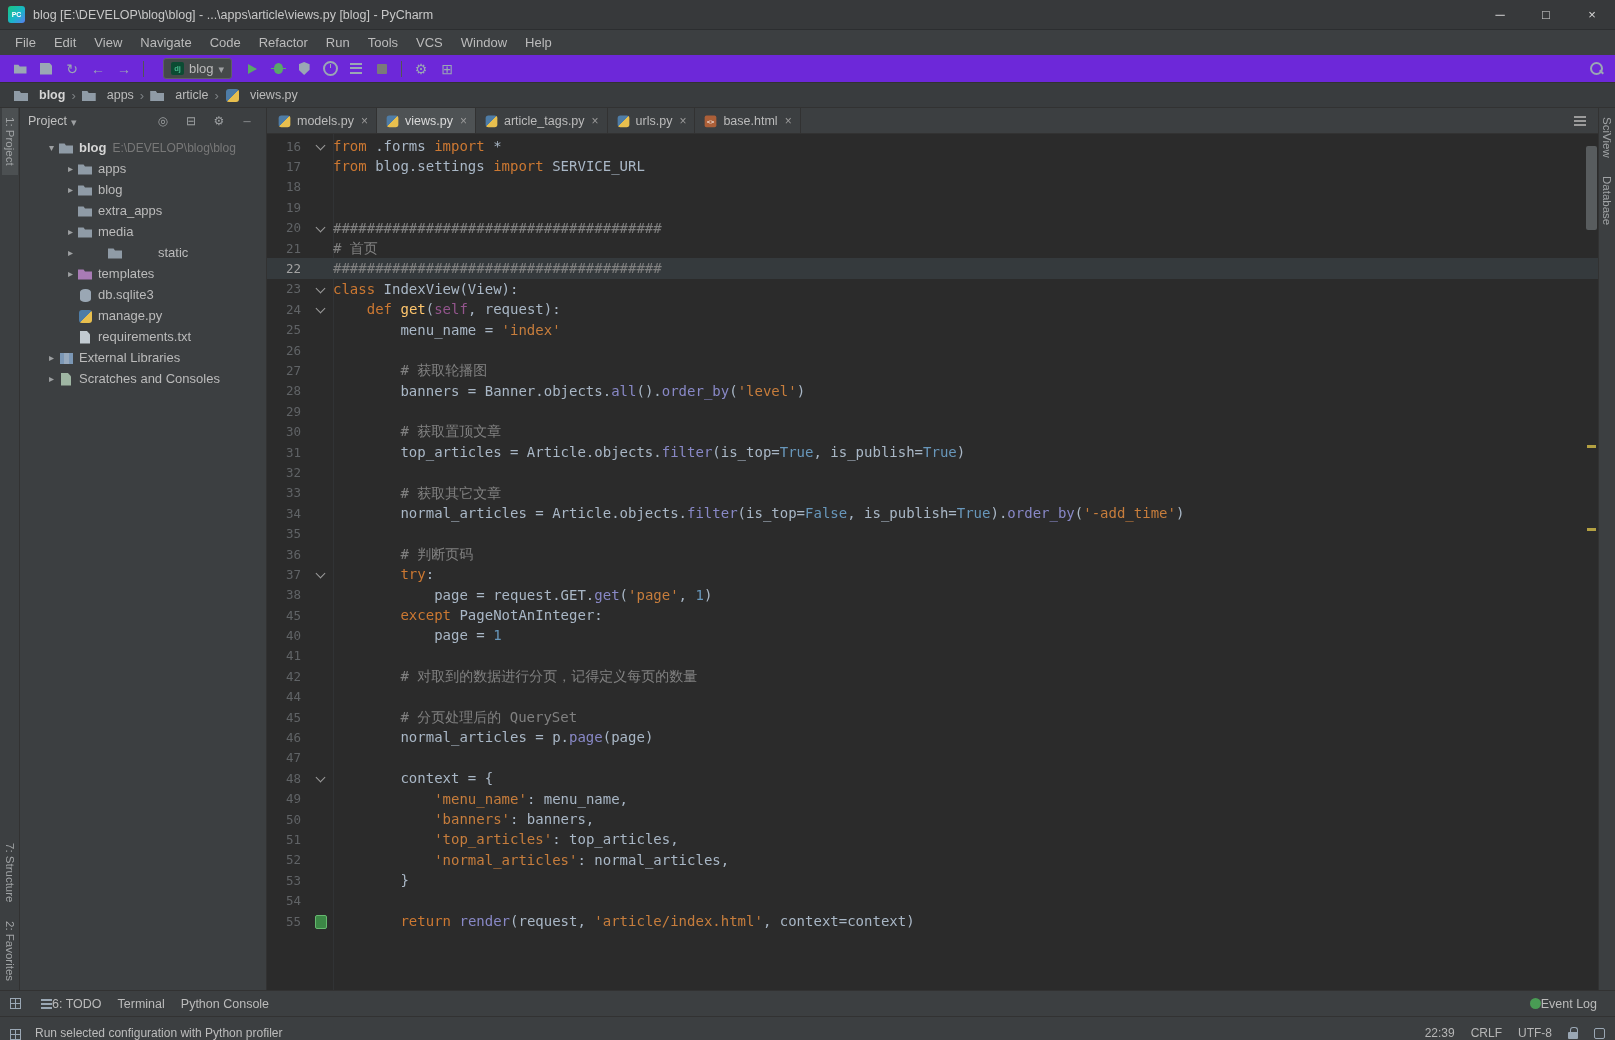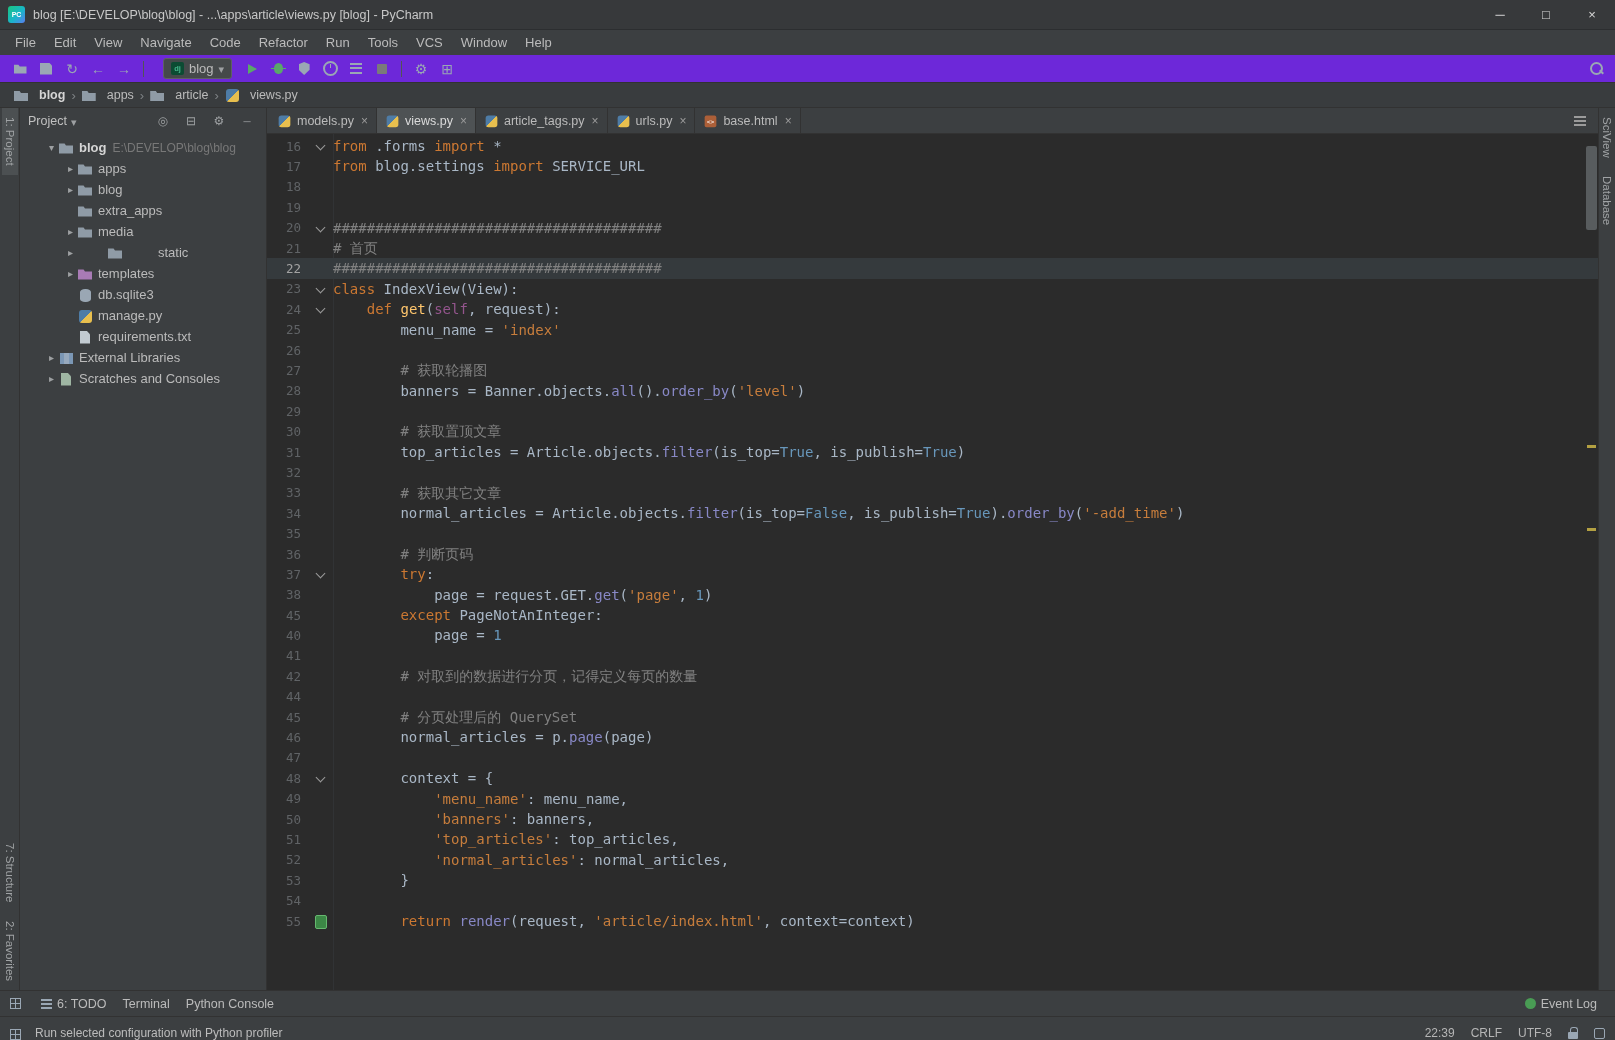--- a/index.html
+++ b/index.html
@@ -116,21 +116,21 @@
   .s-pl{color:var(--fg,#a9b7c6);}
   .scrollstripe{position:absolute;right:0;top:0;width:14px;height:100%;}
   .thumb{position:absolute;right:1px;top:12px;width:11px;height:84px;background:#585c5e;border-radius:2px;}
   .stripe-mark{position:absolute;right:2px;width:9px;height:3px;background:#b3a042;}
 
   
   .bottombar{height:26px;background:#3c3f41;border-top:1px solid #323232;display:flex;align-items:center;padding:0 10px;flex:none;gap:6px;}
   .bb-grid{width:11px;height:11px;border:1px solid #9aa7b4;position:relative;flex:none;margin-right:6px;}
   .bb-grid::before{content:"";position:absolute;left:0;right:0;top:4px;height:1px;background:#9aa7b4;}
   .bb-grid::after{content:"";position:absolute;top:0;bottom:0;left:4px;width:1px;background:#9aa7b4;}
-  .bb-item{display:flex;align-items:center;gap:5px;padding:2px 8px;color:#bbbbbb;font-size:12.5px;}
+  .bb-item{display:flex;align-items:center;padding:2px 8px;color:#bbbbbb;font-size:12.5px;}
   .bb-right{margin-left:auto;display:flex;align-items:center;}
   .bi{display:inline-block;flex:none;}
   .bi-todo{width:11px;height:10px;background:repeating-linear-gradient(#9aa7b4 0 2px,transparent 2px 4px);}
   .bi-event{width:11px;height:11px;border-radius:50%;background:#499c54;}
   .statusbar{height:24px;background:#3c3f41;border-top:1px solid #323232;display:flex;align-items:flex-end;padding:0 10px;font-size:12px;color:#b6b6b6;flex:none;}
   .sb-msg{margin-left:8px;color:#bcbcbc;}
   .sb-right{margin-left:auto;display:flex;gap:16px;align-items:center;}
   .sb-widget{color:#b6b6b6;}
   .sb-lock{width:10px;height:13px;position:relative;flex:none;}
   .sb-lock::before{content:"";position:absolute;left:2px;top:0;width:6px;height:6px;border:1.5px solid #9aa7b4;border-bottom:none;border-radius:3px 3px 0 0;}

